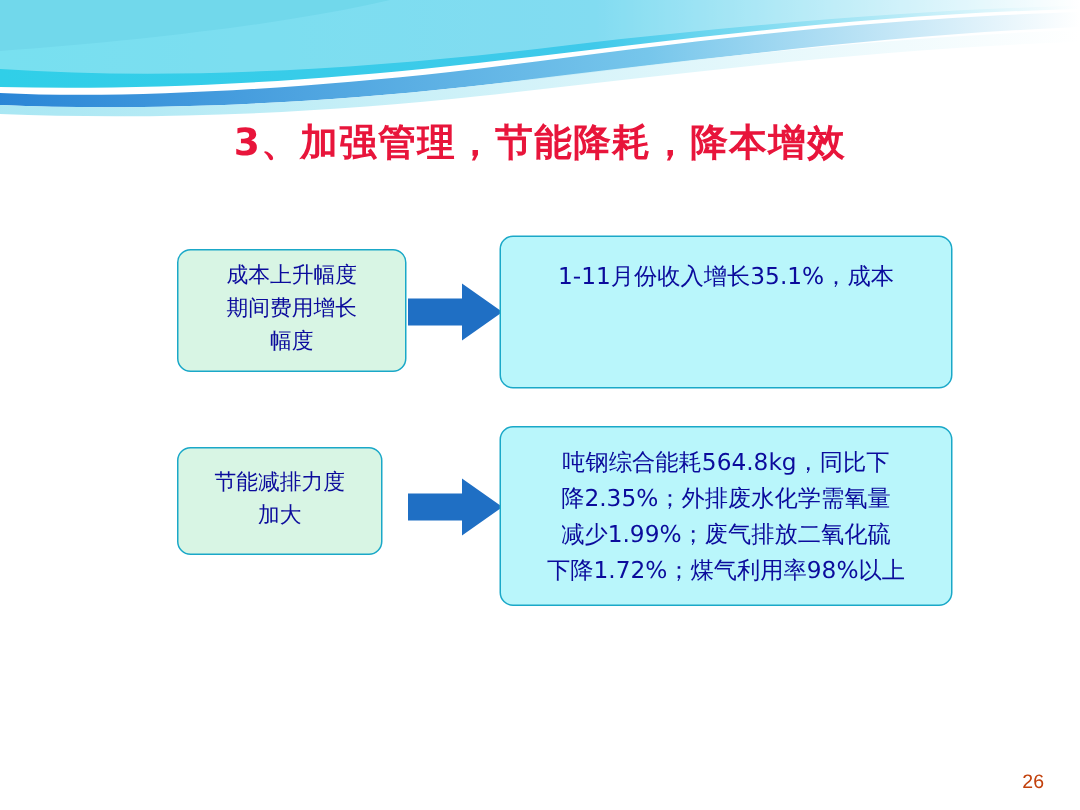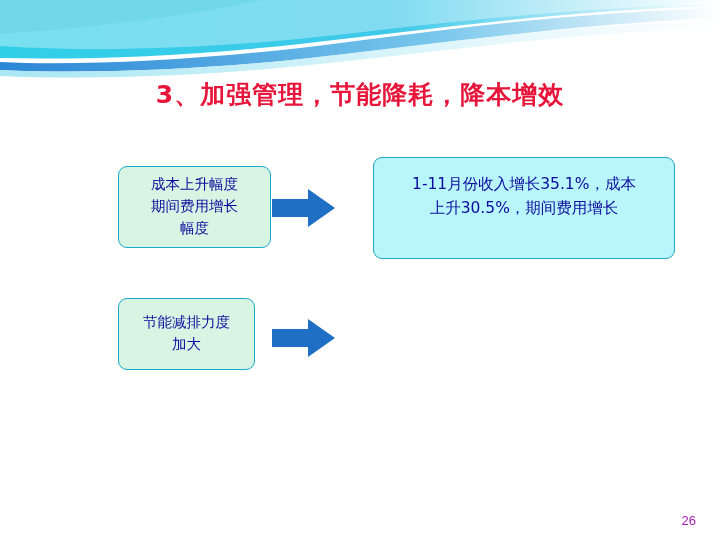--- a/index.html
+++ b/index.html
@@ -61,21 +61,20 @@
   .box-left {
     background: #d8f5e4;
     font-size: 14.5px;
     line-height: 1.5;
   }
   .box-right {
     background: #b9f6fb;
     font-size: 15.5px;
     line-height: 1.55;
     padding: 6px 10px;
-    margin-left: 40px;
   }
 
   #box-cost-left  { left: 118px; top: 166px; width: 153px; height: 82px; }
   #box-cost-right { left: 333px; top: 157px; width: 302px; height: 102px; }
   #box-energy-left  { left: 118px; top: 298px; width: 137px; height: 72px; }
   #box-energy-right { left: 333px; top: 284px; width: 302px; height: 120px; }
 
   .box-text { display: block; width: 100%; }
 
   
@@ -84,21 +83,21 @@
   }
   #arrow-1 { left: 272px; top: 188px; width: 64px; height: 40px; }
   #arrow-2 { left: 272px; top: 318px; width: 64px; height: 40px; }
 
   .page-number {
     position: absolute;
     right: 24px;
     bottom: 12px;
     font-family: "Liberation Sans", sans-serif;
     font-size: 13px;
-    color: #a21caf;
+    color: #c2410c;
   }
 </style>
 </head>
 <body>
 
 <div class="slide">
 
   <div class="banner">
     <svg width="720" height="78" viewBox="0 0 720 78" xmlns="http://www.w3.org/2000/svg">
       <defs>
@@ -138,33 +137,41 @@
 
   <div class="arrow" id="arrow-1">
     <svg width="64" height="40" viewBox="0 0 64 40" xmlns="http://www.w3.org/2000/svg">
       <polygon points="0,11 36,11 36,1 63,20 36,39 36,29 0,29" fill="#1f6fc4"></polygon>
     </svg>
   </div>
 
   <div class="box box-right" id="box-cost-right">
     <span class="box-text">
       <span>1-11月份收入增长35.1%，成本</span><br>
-      <span>上升30.5%，期间费用增长</span><br>
+      <br>
       <br>
     </span>
   </div>
 
   <div class="box box-left" id="box-energy-left">
     <span class="box-text">
       <span>节能减排力度</span><br>
       <span>加大</span>
     </span>
   </div>
 
   <div class="arrow" id="arrow-2">
     <svg width="64" height="40" viewBox="0 0 64 40" xmlns="http://www.w3.org/2000/svg">
       <polygon points="0,11 36,11 36,1 63,20 36,39 36,29 0,29" fill="#1f6fc4"></polygon>
     </svg>
   </div>
 
+  <div class="box box-right" id="box-energy-right">
+    <span class="box-text">
+      <span>吨钢综合能耗564.8kg，同比下</span><br>
+      <span>降2.35%；外排废水化学需氧量</span><br>
+      <span>减少1.99%；废气排放二氧化硫</span><br>
+      <span>下降1.72%；煤气利用率98%以上</span>
+    </span>
+  </div>
 
   <div class="page-number">26</div>
 </div>
 
 </body></html>

